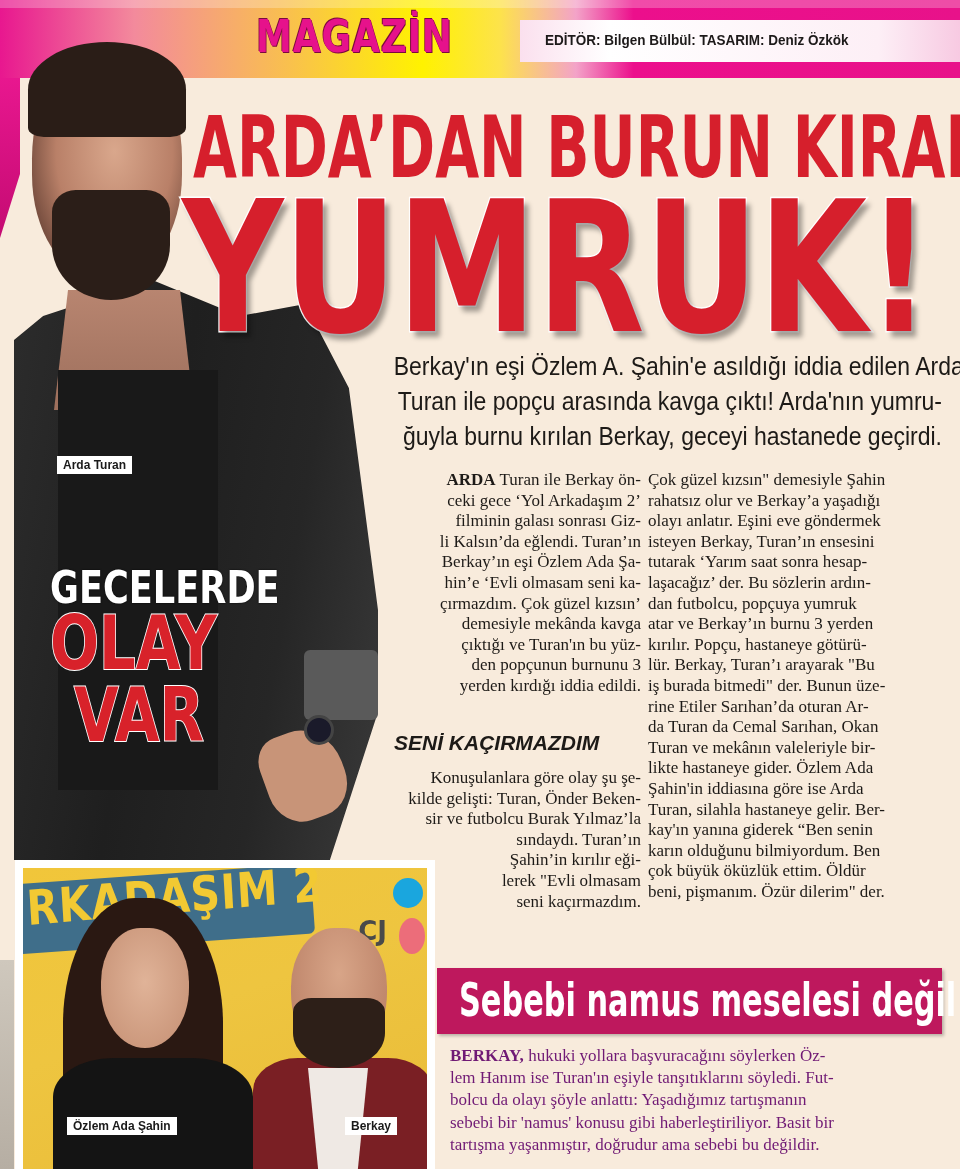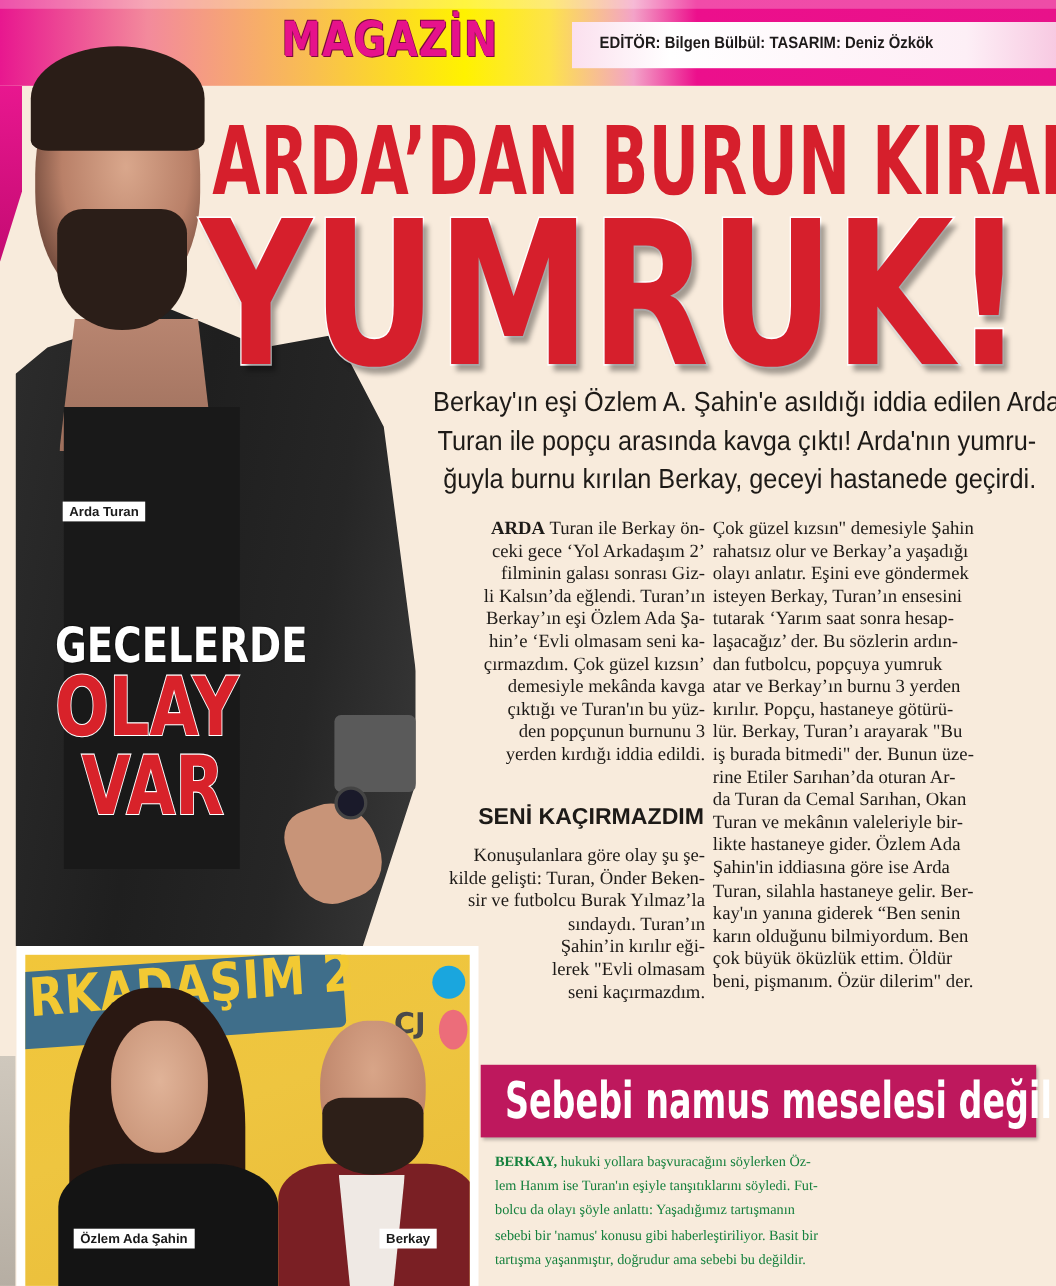--- a/index.html
+++ b/index.html
@@ -142,22 +142,22 @@
     font-family: "Liberation Serif", "DejaVu Serif", serif;
     font-size: 17px; line-height: 20.6px; color: #1d1a17;
   }
   .col .ln { display: block; white-space: nowrap; }
   .col-left { left: 373px; top: 470px; width: 268px; text-align: right; }
   .col-right { left: 648px; top: 470px; width: 296px; }
   .lead-bold { font-weight: bold; margin-left: 34px; }
   .subhead {
     position: absolute; left: 394px; top: 731px; width: 246px;
     font-family: "Liberation Sans", sans-serif; font-weight: bold;
-    font-size: 21px; line-height: 24px; text-align: right;
-    color: #1d1a17; white-space: nowrap;
+    font-size: 21px; line-height: 24px; 
+    color: #1d1a17; white-space: nowrap; font-style: italic;
   }
   .col-left-2 { left: 373px; top: 768px; width: 268px; text-align: right; }
   
   .photo-2 {
     position: absolute; left: 15px; top: 860px; width: 420px; height: 309px;
     background: #ffffff; padding: 8px 8px 0 8px;
   }
   .photo-2 .inner {
     position: relative; width: 100%; height: 100%; overflow: hidden;
     background: linear-gradient(160deg, #f1c63a 0%, #eec540 45%, #e9bb38 100%);
@@ -219,21 +219,21 @@
   .red-box-title {
     position: absolute; left: 22px; top: 3px;
     font-family: "DejaVu Sans", sans-serif; font-weight: bold;
     font-size: 46px; line-height: 58px; color: #ffffff;
     white-space: nowrap;
     transform: scaleX(0.66); transform-origin: left top;
   }
   .box-body {
     position: absolute; left: 450px; top: 1045px; width: 500px;
     font-family: "Liberation Serif", "DejaVu Serif", serif;
-    font-size: 13px; line-height: 22.2px; color: #15803d;
+    font-size: 17px; line-height: 22.2px; color: #701a75;
   }
   .box-body .ln { display: block; white-space: nowrap; }
   .left-strip {
     position: absolute; left: 0; top: 960px; width: 14px; height: 209px;
     background: linear-gradient(180deg, #cfc8bd, #b6aea3);
   }
 </style>
 </head>
 <body>
 

